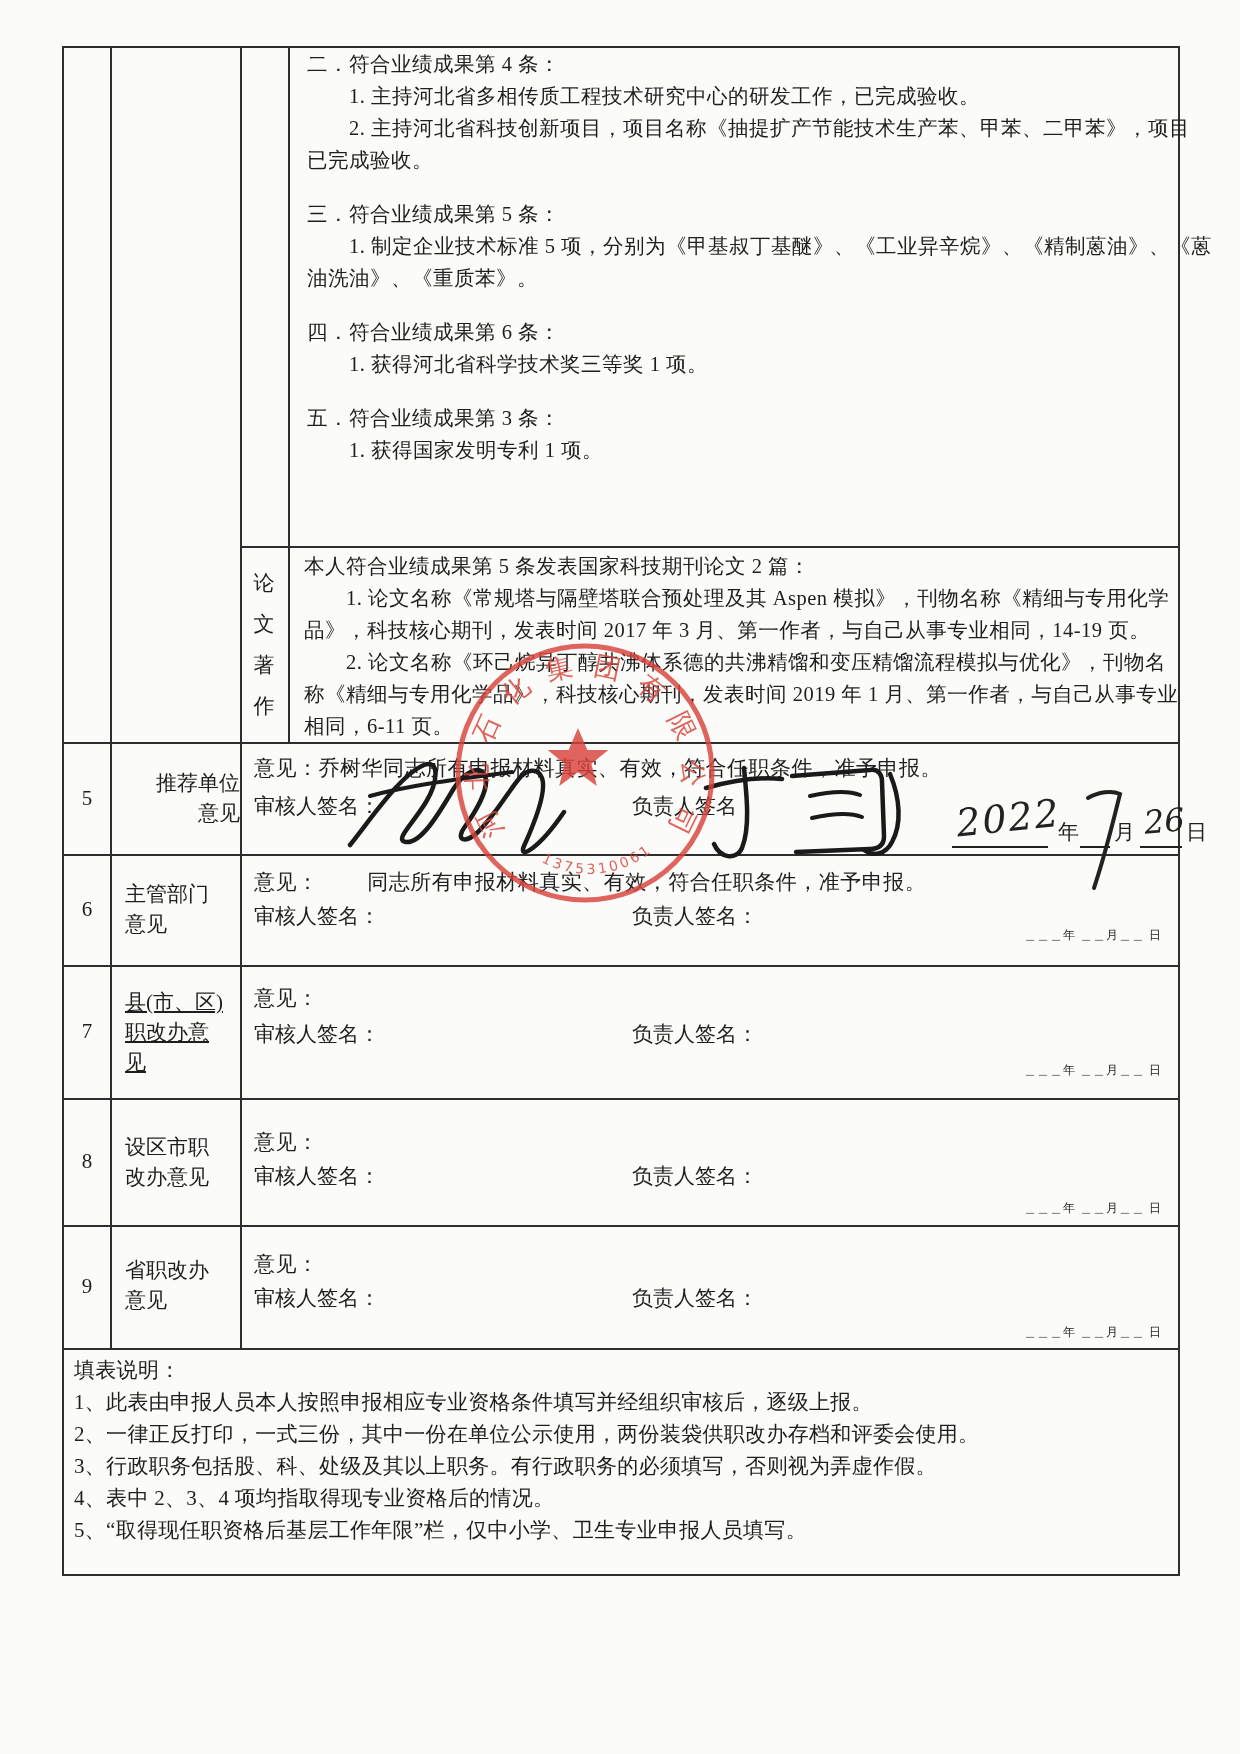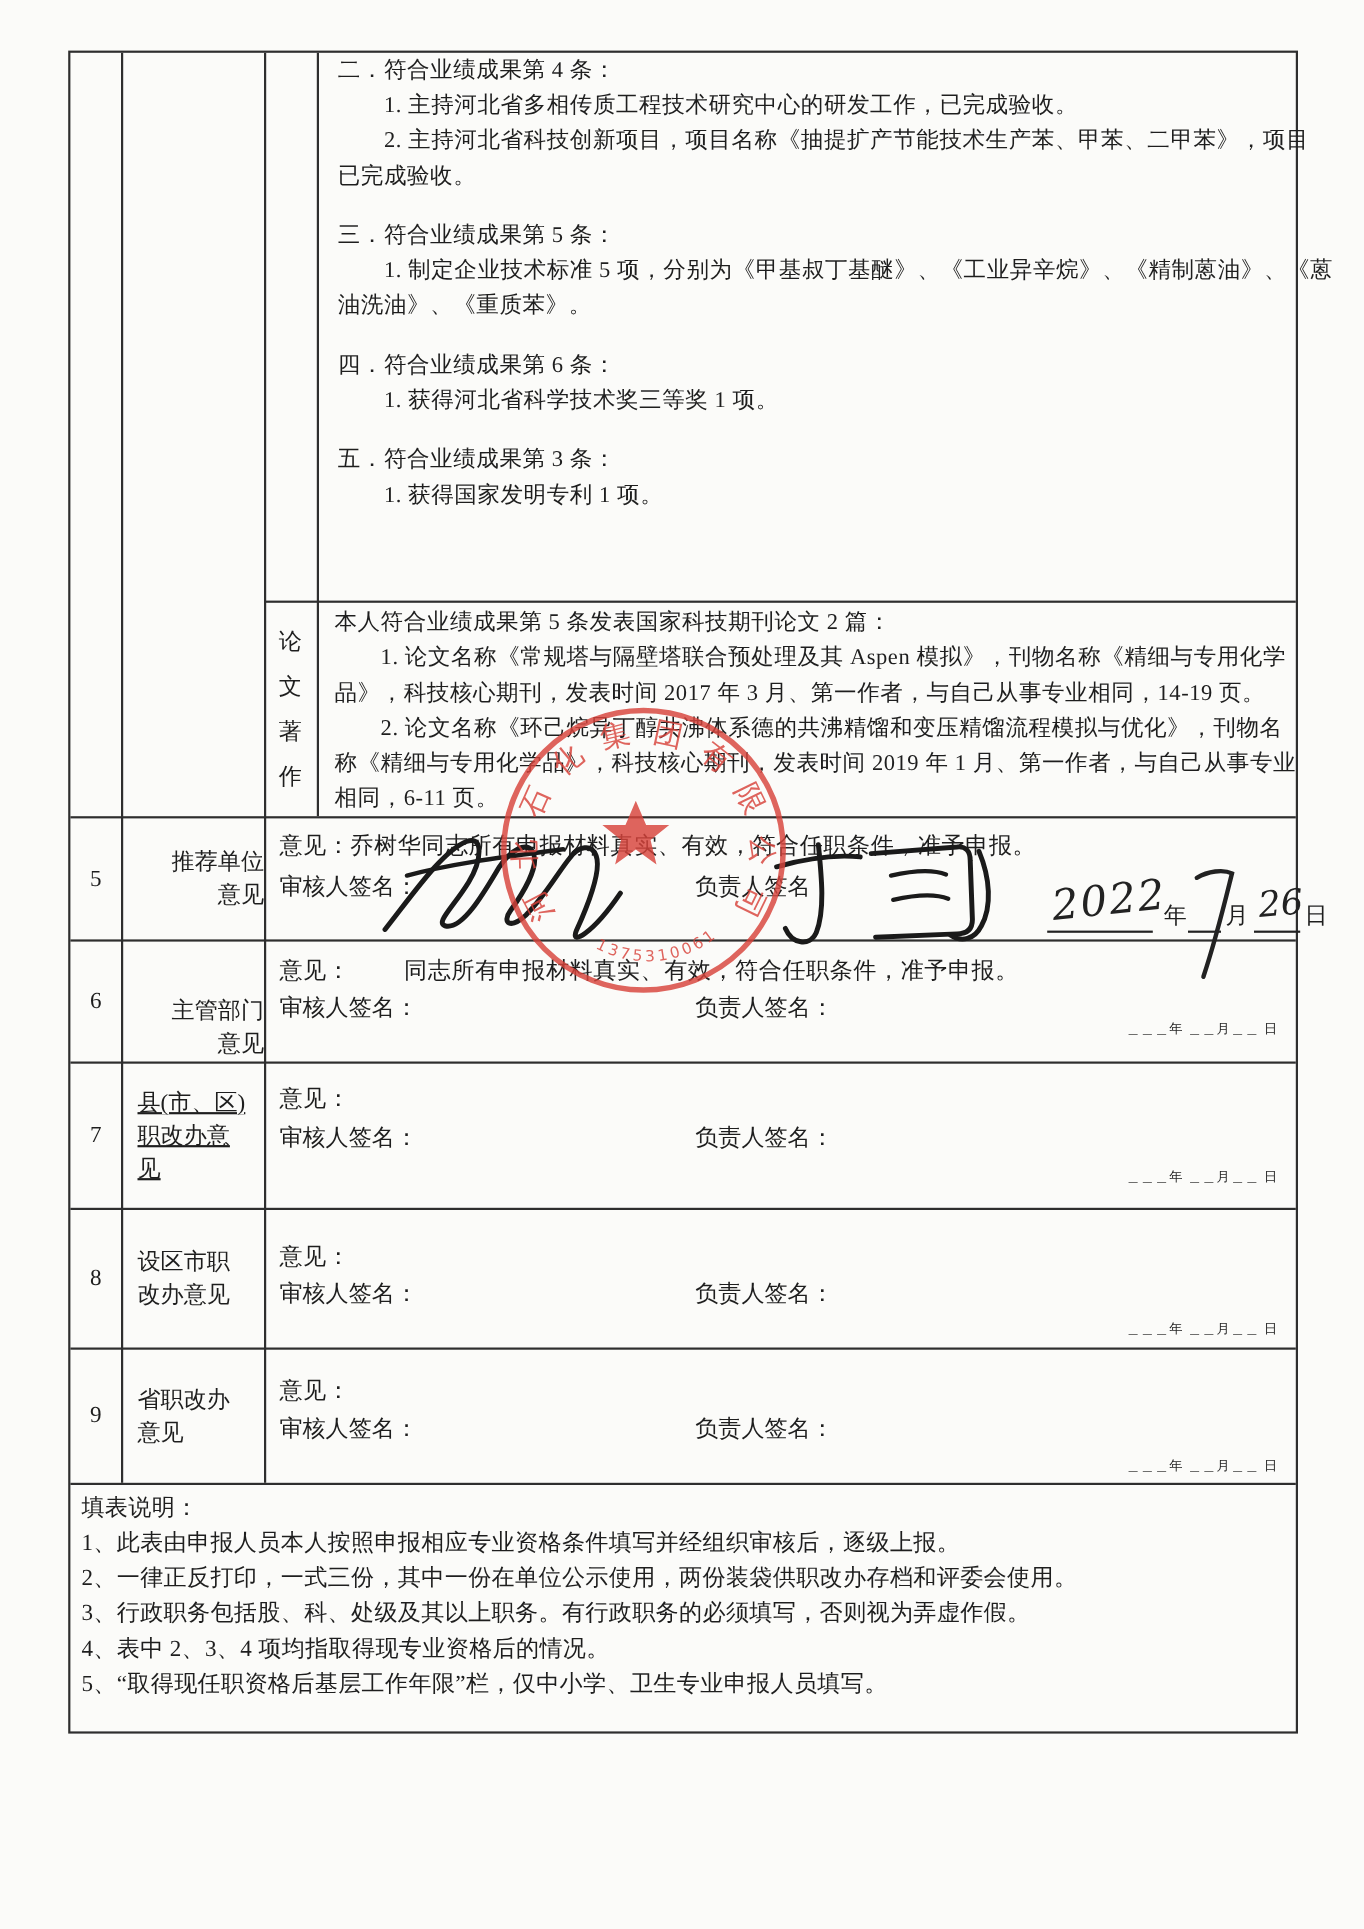--- a/index.html
+++ b/index.html
@@ -133,21 +133,21 @@
 
     <svg class="sig" style="left:628px;top:708px;" width="220" height="115" viewBox="0 0 220 115">
       <path d="M14,32 C42,24 70,21 90,23" fill="none" stroke="#1a1a1a" stroke-width="4.5" stroke-linecap="round"></path>
       <path d="M52,12 C55,42 58,72 50,92 C44,105 28,102 22,88" fill="none" stroke="#1a1a1a" stroke-width="4.5" stroke-linecap="round"></path>
       <path d="M100,20 L178,14 C186,13 190,18 190,26 L192,80 C192,89 187,93 178,93 L104,96" fill="none" stroke="#1a1a1a" stroke-width="4.5" stroke-linecap="round"></path>
       <path d="M118,40 C140,35 158,35 168,39 M120,62 C142,57 160,57 170,61" fill="none" stroke="#1a1a1a" stroke-width="4" stroke-linecap="round"></path>
       <path d="M198,18 C208,42 210,68 200,86 C194,98 182,101 172,94" fill="none" stroke="#1a1a1a" stroke-width="4.5" stroke-linecap="round"></path>
     </svg>
 
     <div class="num" style="top:806px;height:111px;">6</div>
-    <div class="rlabel" style="top:844px;height:82px;align-items:flex-end;">
+    <div class="rlabel" style="top:820px;height:82px;">
       <div class="rl-line">主管部门</div>
       <div class="rl-line">意见</div>
     </div>
     <div class="optext" style="top:820px;">意见：　　 同志所有申报材料真实、有效，符合任职条件，准予申报。</div>
     <div class="signline" style="top:854px;">
       <span>审核人签名：</span>
     </div>
     <div class="resp" style="top:854px;left:525px;">负责人签名：</div>
     <div class="blankdate" style="top:879px;">＿＿＿年 ＿＿月＿＿ 日</div>
 
@@ -170,21 +170,21 @@
       <div class="rl-line">改办意见</div>
     </div>
     <div class="optext" style="top:1080px;">意见：</div>
     <div class="signline" style="top:1114px;">
       <span>审核人签名：</span>
     </div>
     <div class="resp" style="top:1114px;left:525px;">负责人签名：</div>
     <div class="blankdate" style="top:1152px;">＿＿＿年 ＿＿月＿＿ 日</div>
 
     <div class="num" style="top:1177px;height:123px;">9</div>
-    <div class="rlabel" style="top:1177px;height:123px;">
+    <div class="rlabel" style="top:1177px;height:123px;font-family:Liberation Mono, monospace;">
       <div class="rl-line">省职改办</div>
       <div class="rl-line">意见</div>
     </div>
     <div class="optext" style="top:1202px;">意见：</div>
     <div class="signline" style="top:1236px;">
       <span>审核人签名：</span>
     </div>
     <div class="resp" style="top:1236px;left:525px;">负责人签名：</div>
     <div class="blankdate" style="top:1276px;">＿＿＿年 ＿＿月＿＿ 日</div>
 

